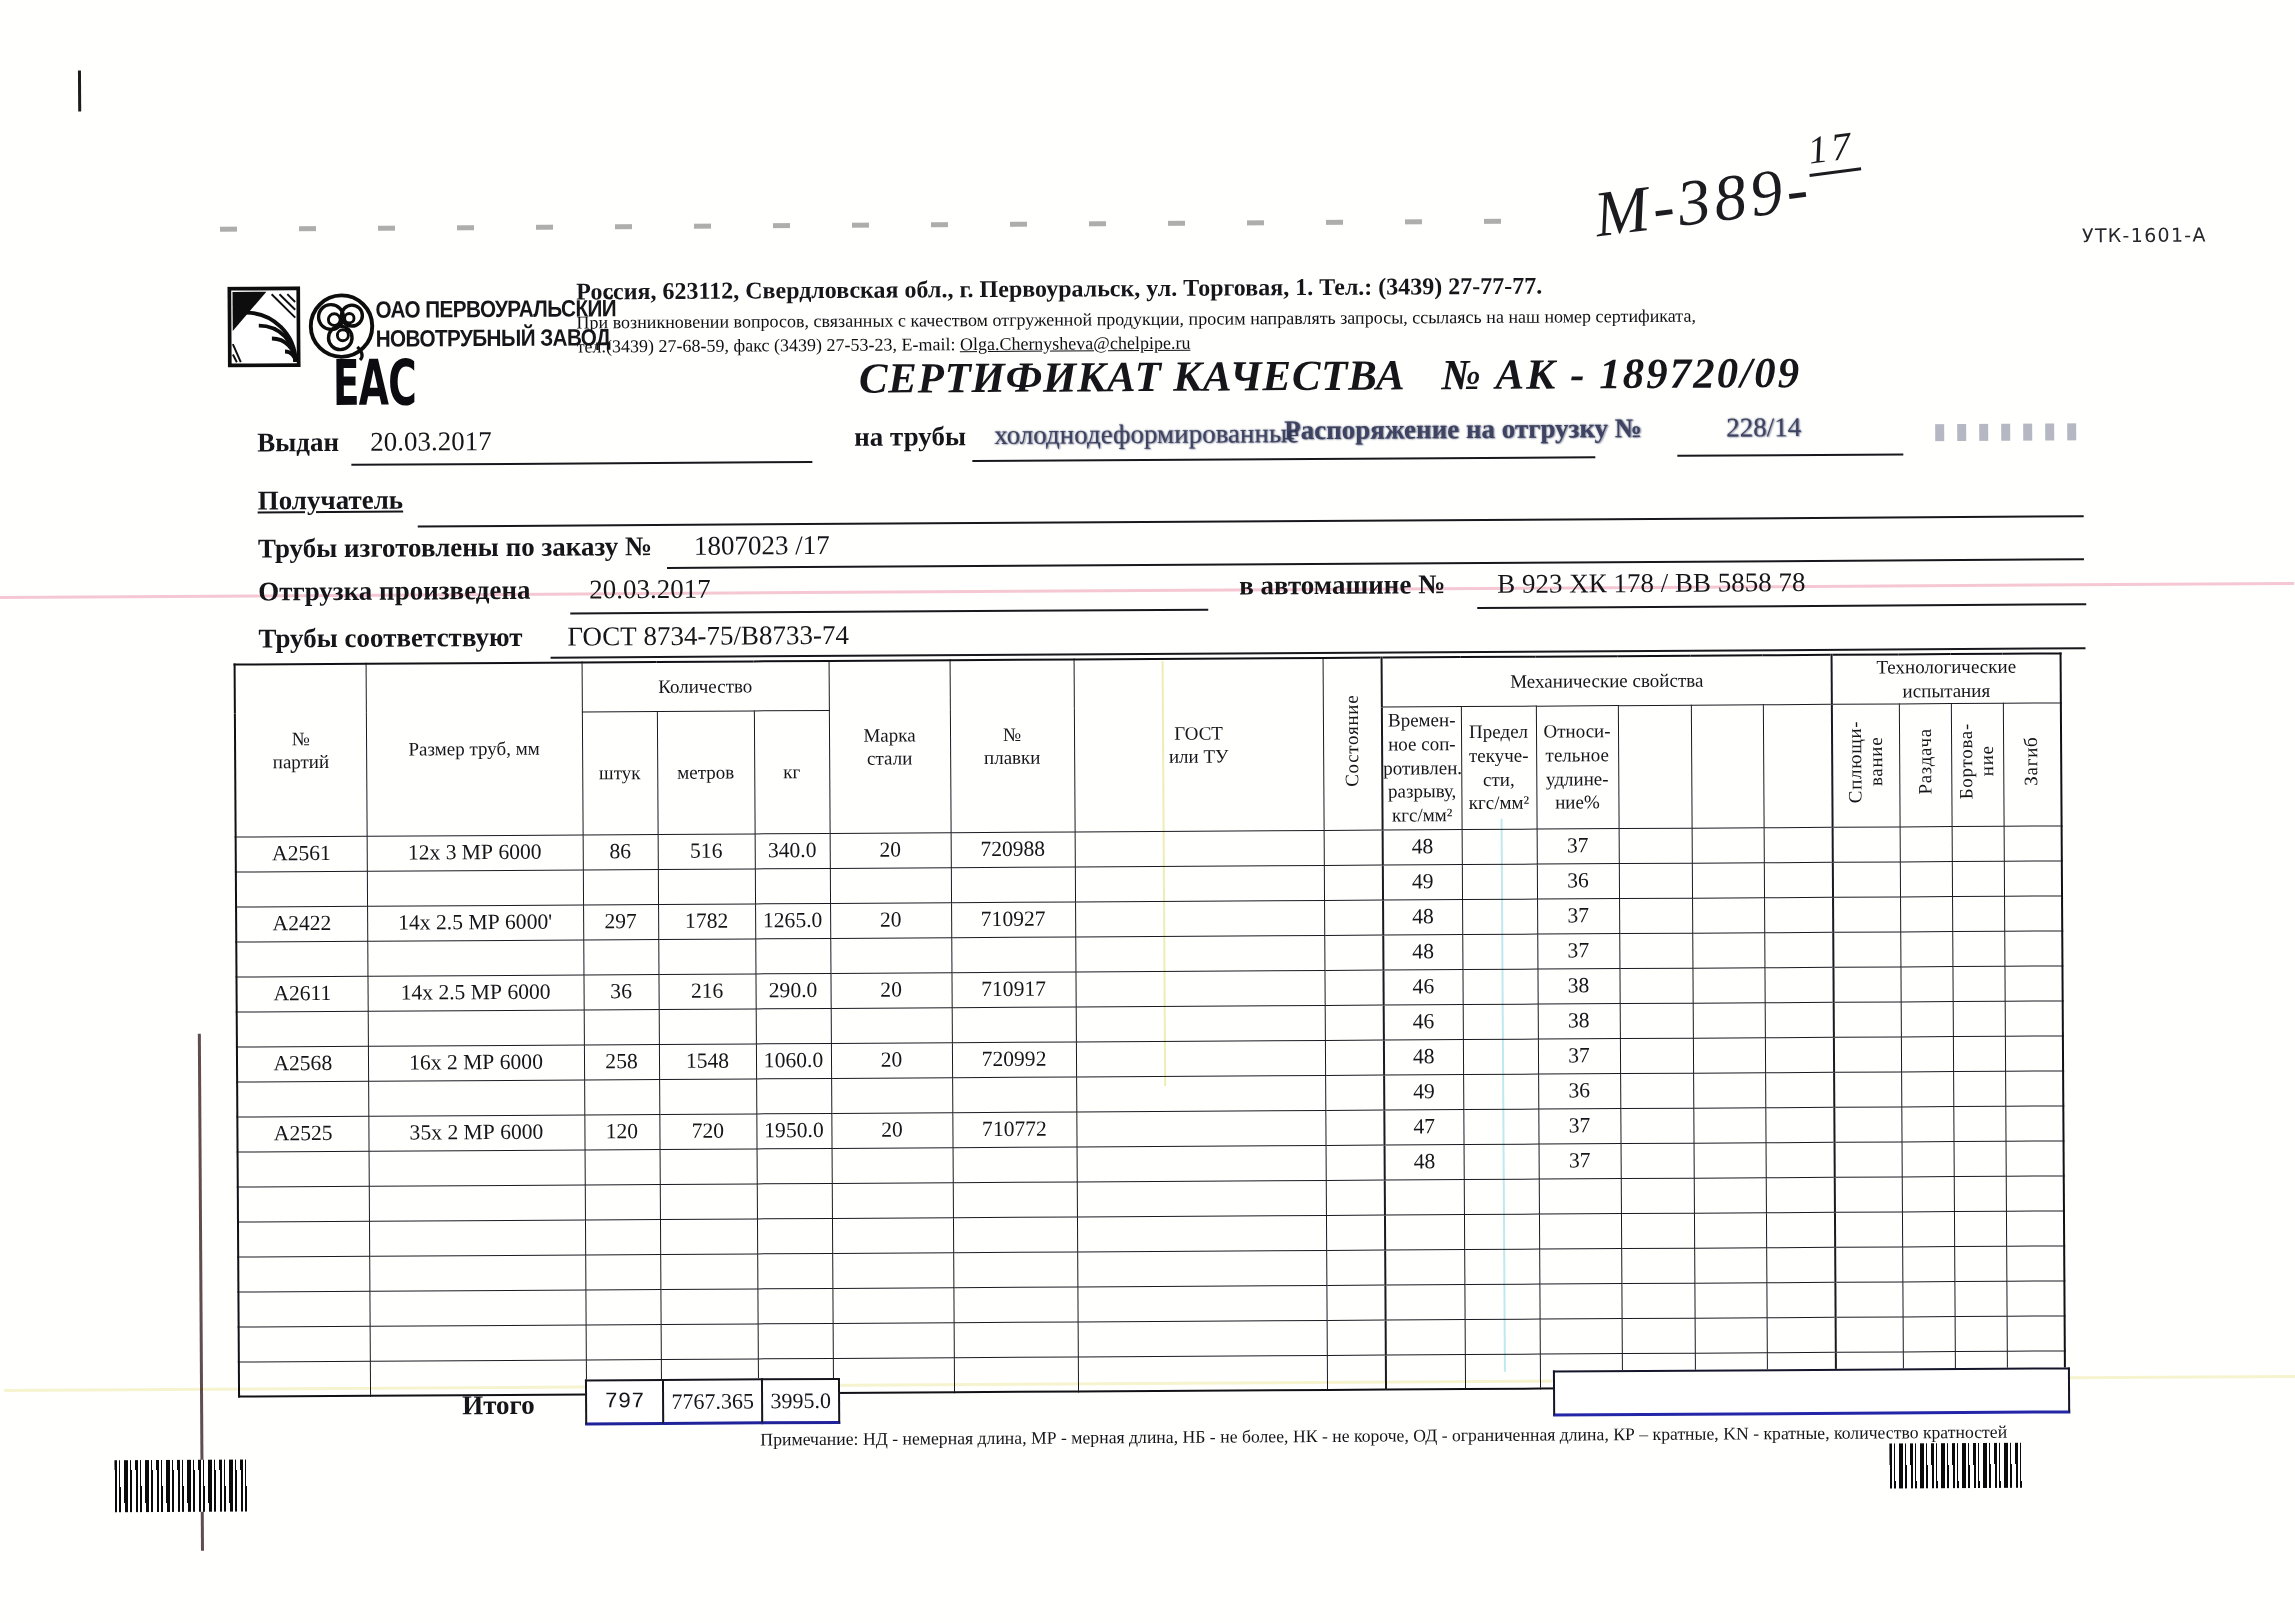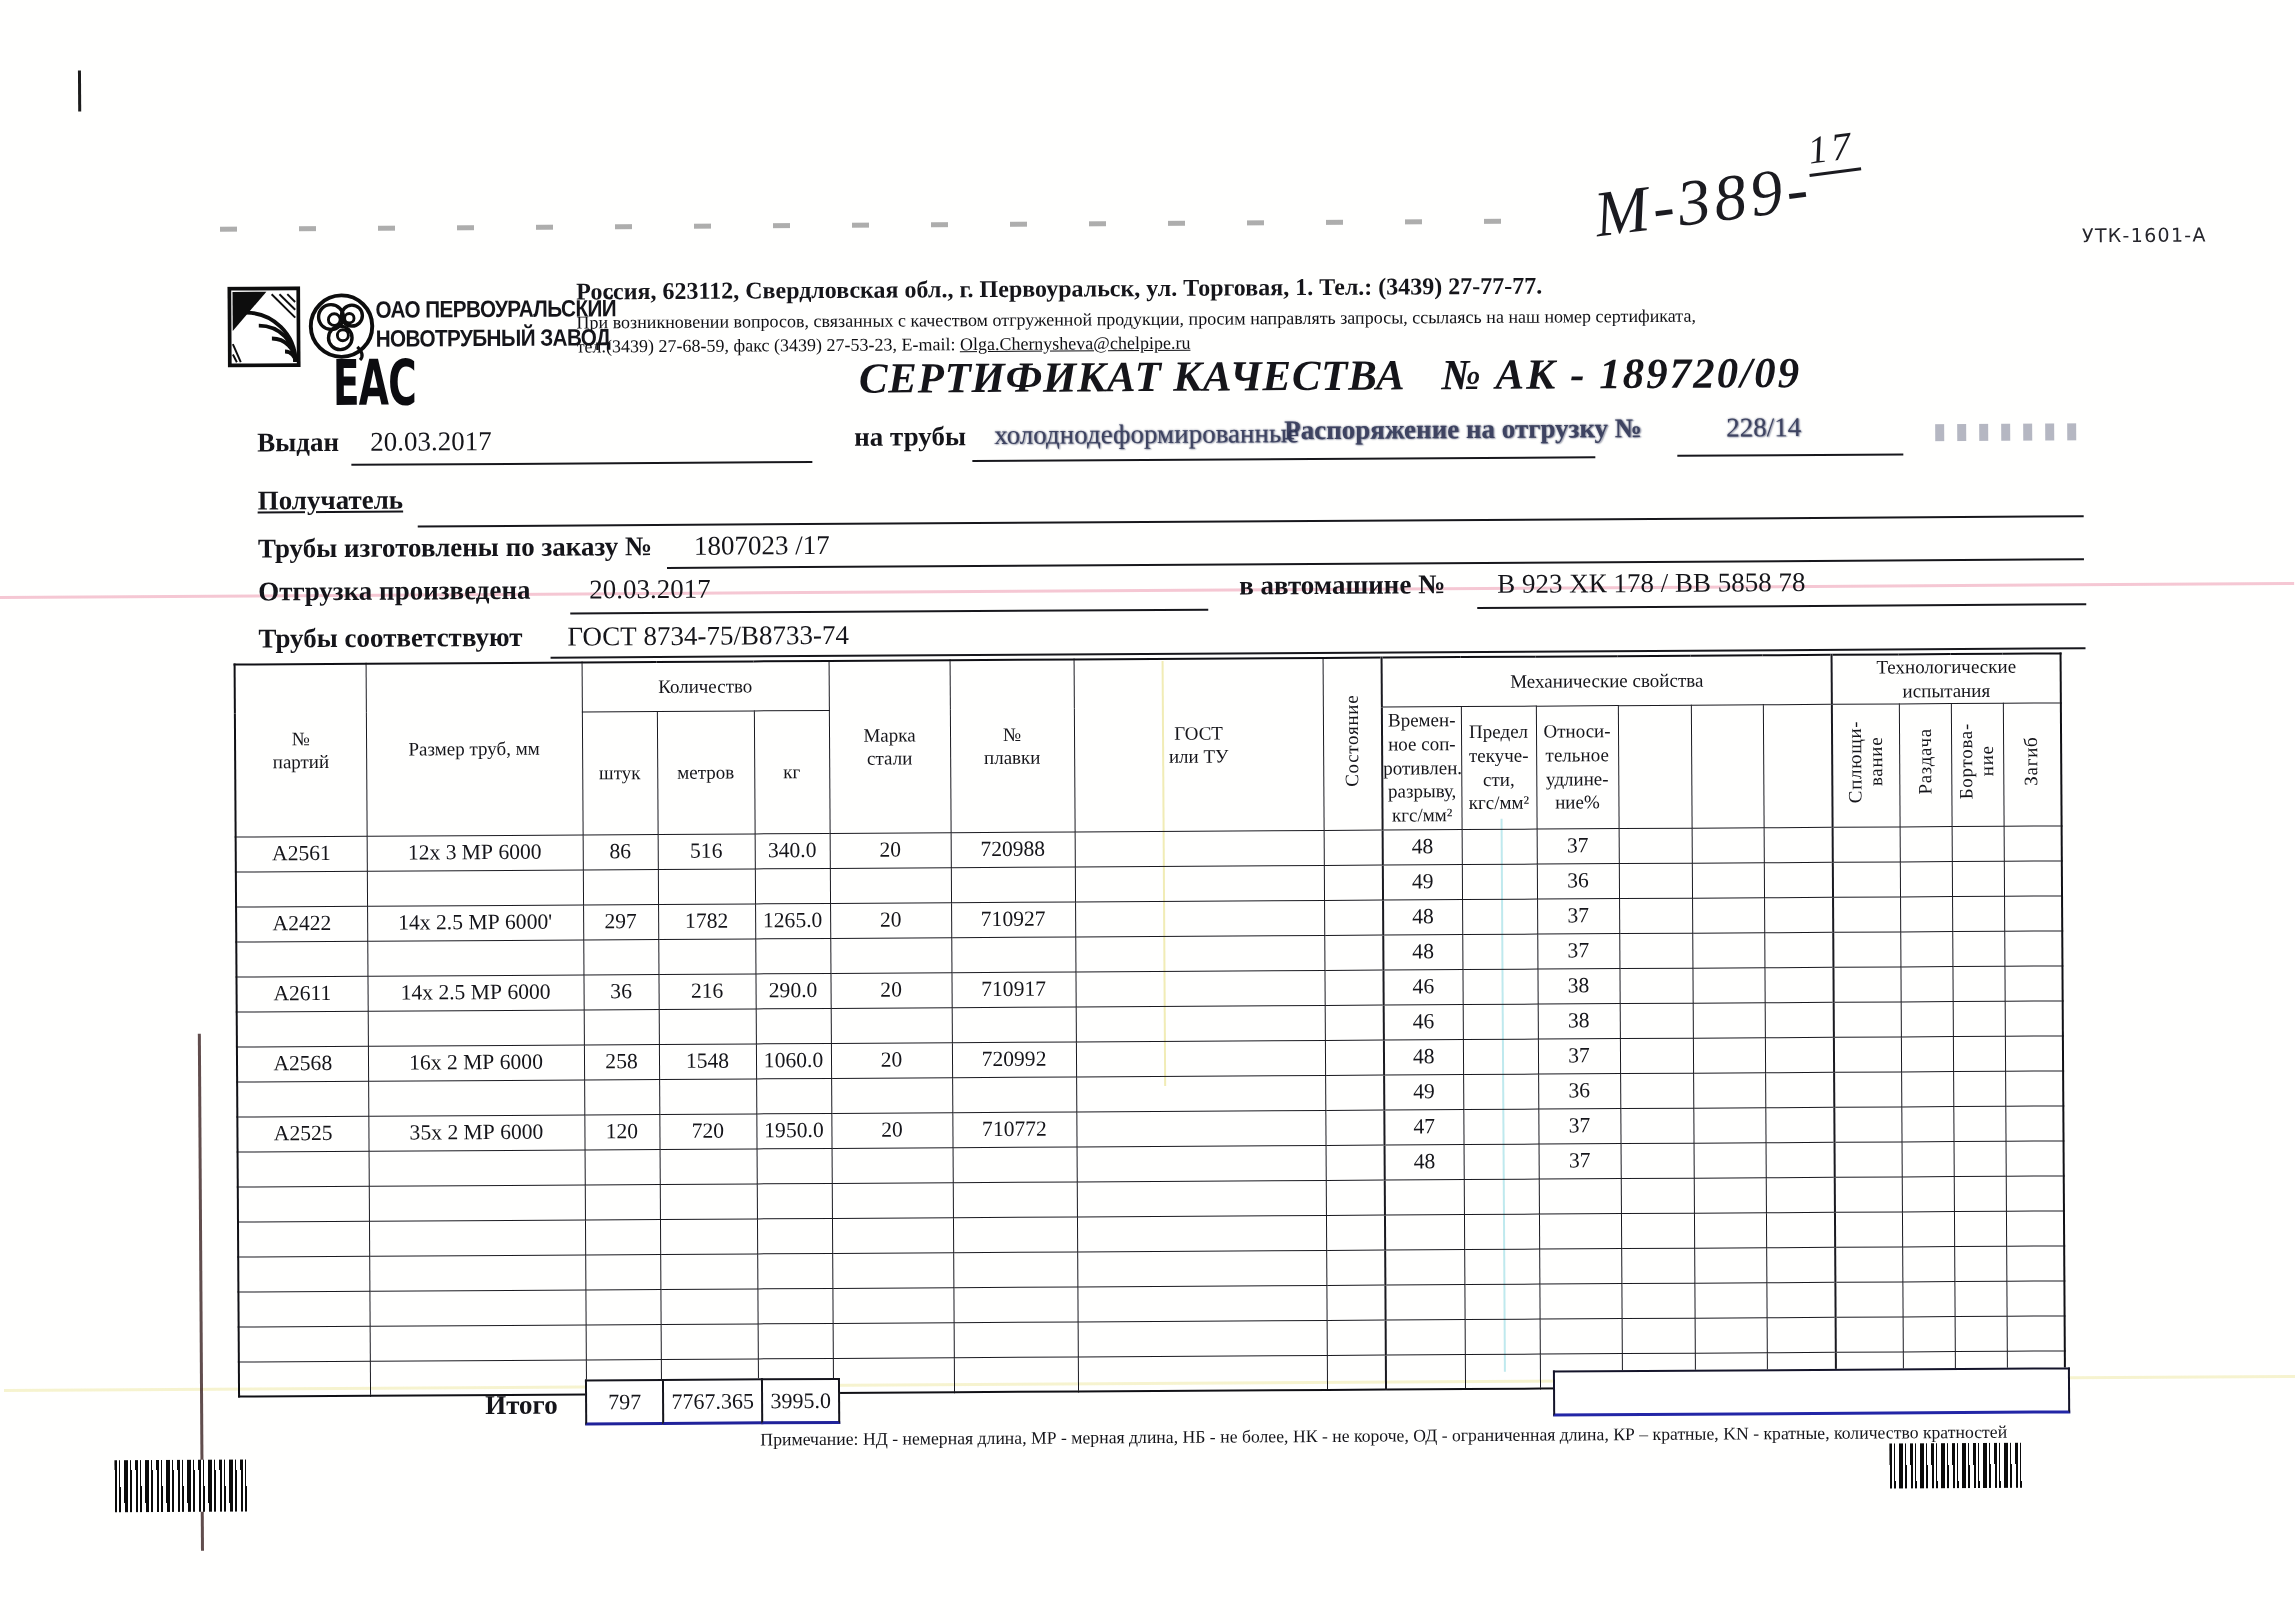--- a/index.html
+++ b/index.html
@@ -550,23 +550,23 @@
               <td></td>
               <td class="thickL"></td>
               <td></td>
               <td></td>
               <td></td>
             </tr>
           </tbody>
   </table>
   </div>
 
-  <div class="abs totals-label" style="left:458px;top:1386px;margin-left:23px;">Итого</div>
+  <div class="abs totals-label" style="left:458px;top:1386px;">Итого</div>
   <div class="abs" style="left:581px;top:1376px;display:flex;">
-    <div class="tot-box" style="width:75px;">797</div>
+    <div class="tot-box" style="width:75px;font-family:Liberation Mono, monospace;">797</div>
     <div class="tot-box" style="width:97px;margin-left:-2px;">7767.365</div>
     <div class="tot-box" style="width:75px;margin-left:-2px;">3995.0</div>
   </div>
   <div class="abs tot-wide" style="left:1549px;top:1373px;width:513px;height:41px;"></div>
 
   <div class="abs note" style="left:756px;top:1427px;">Примечание: НД - немерная длина, МР - мерная длина, НБ - не более, НК - не короче, ОД - ограниченная длина, КР – кратные, KN - кратные, количество кратностей</div>
 
   <div class="abs barcode" style="left:110px;top:1454px;width:134px;height:52px;"></div>
   <div class="abs barcode" style="left:1885px;top:1448px;width:135px;height:45px;"></div>
 

